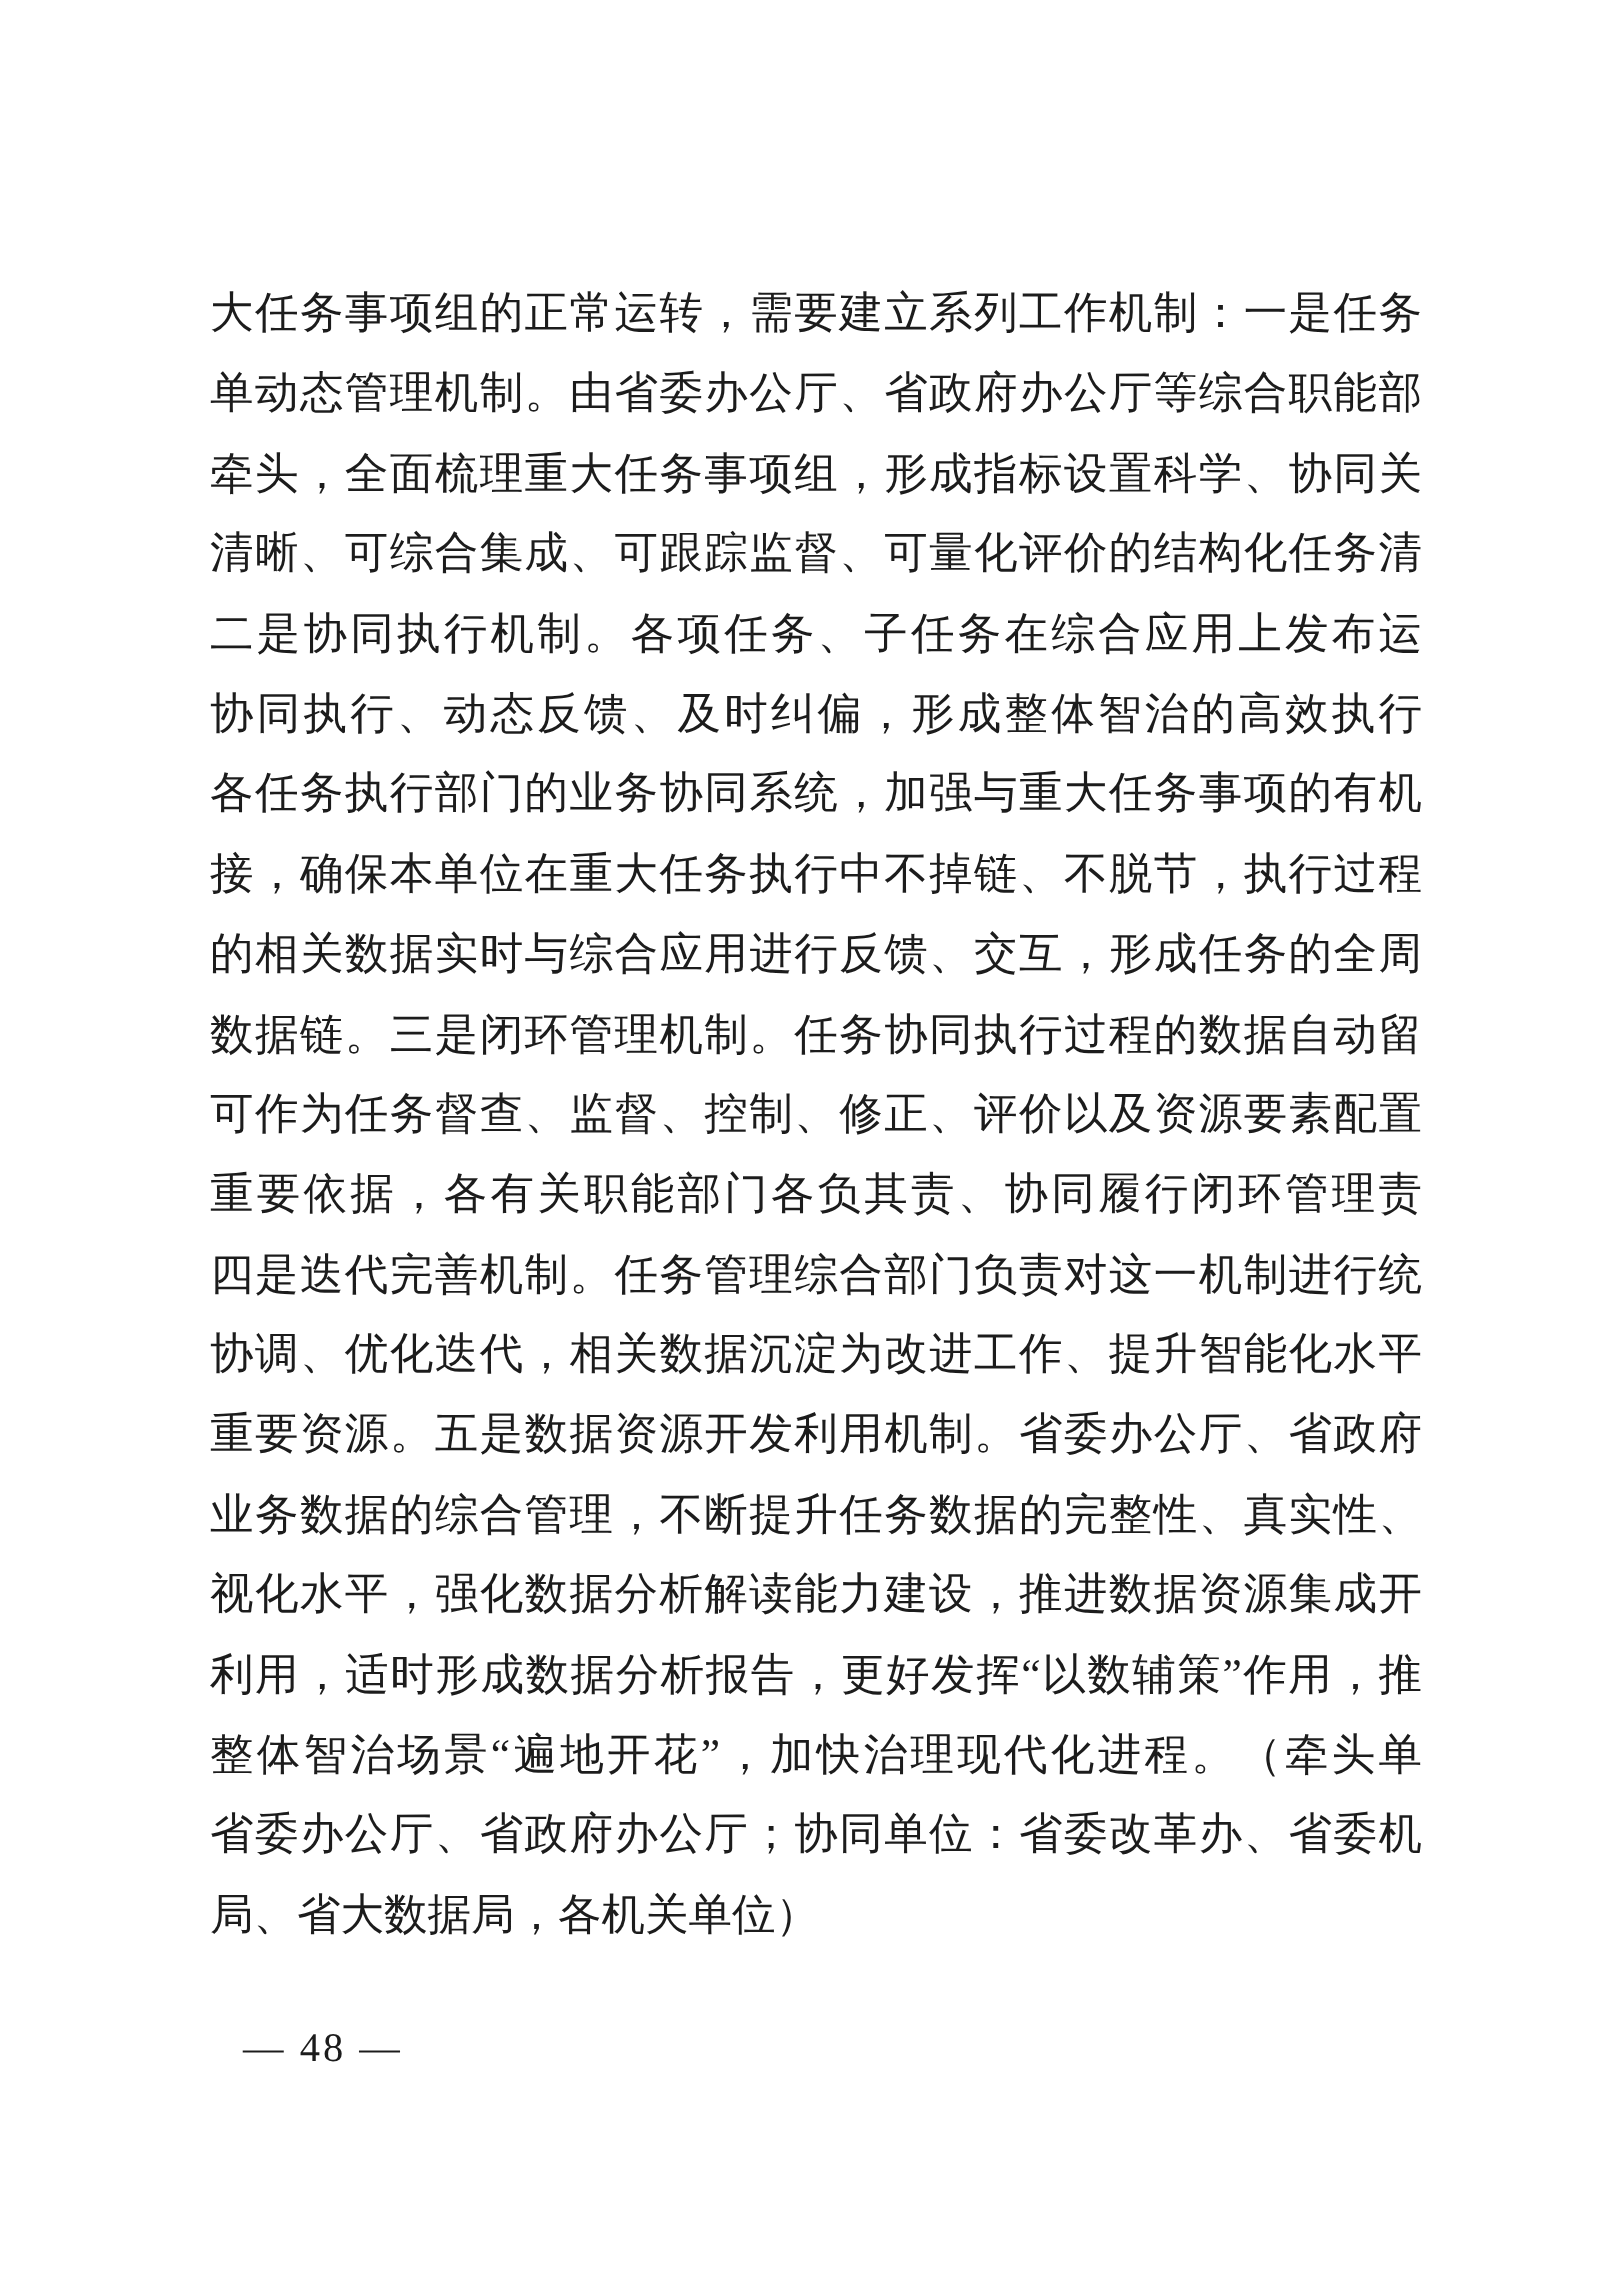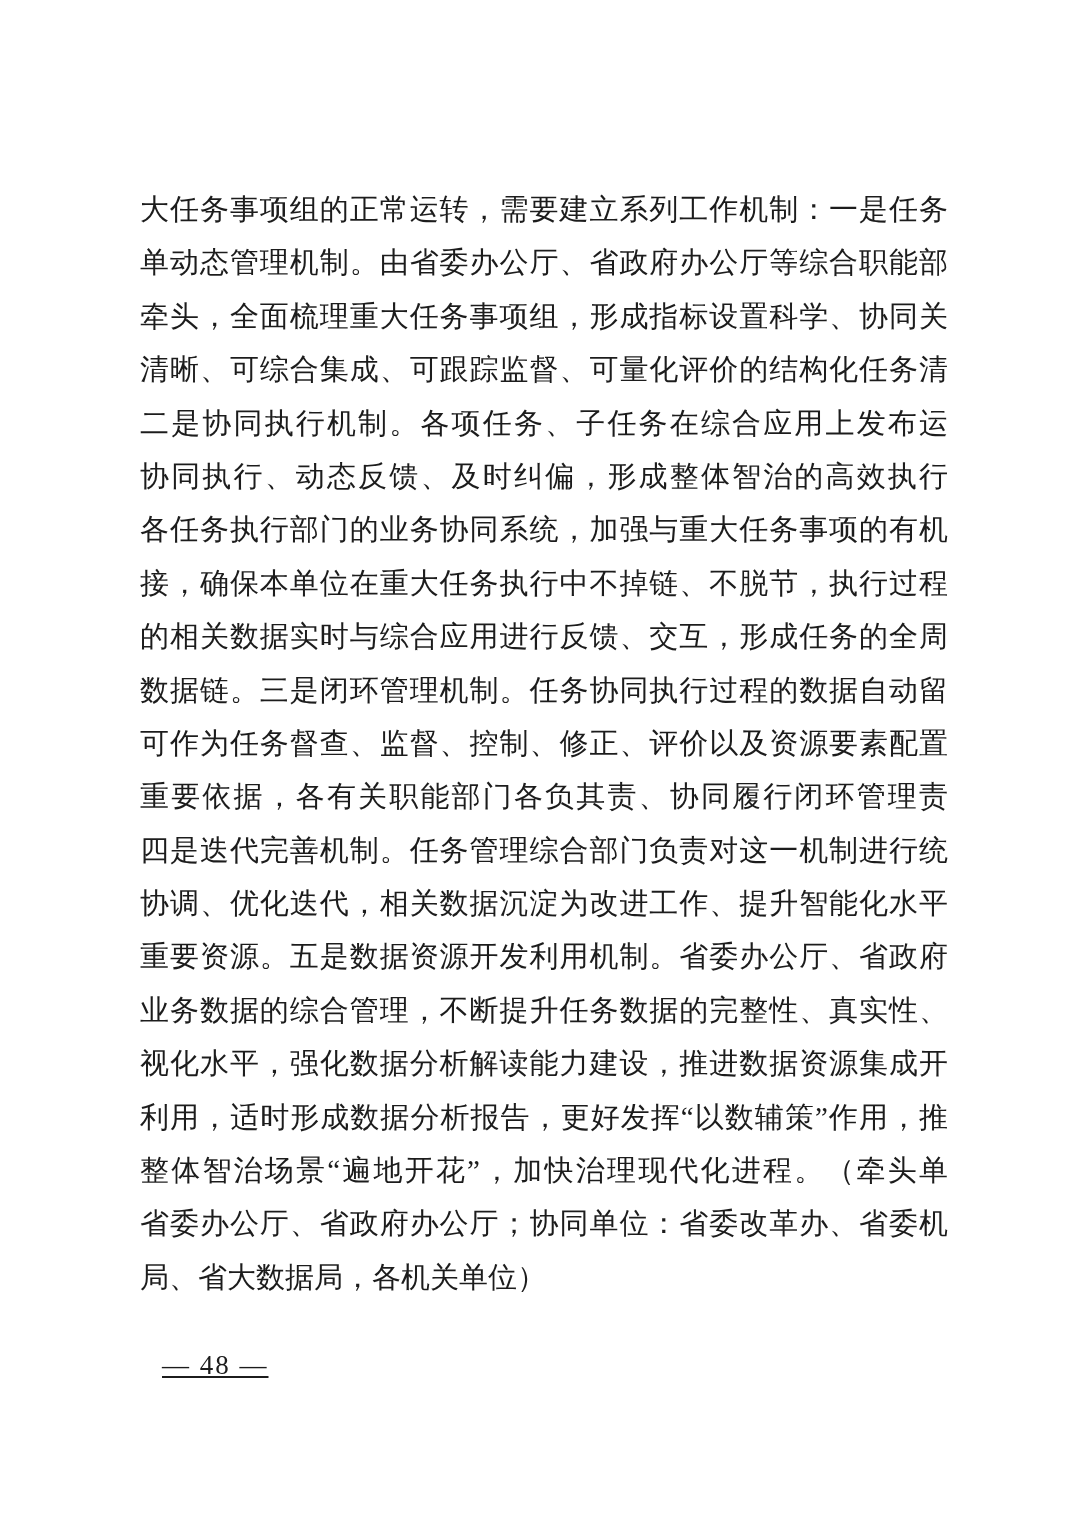--- a/index.html
+++ b/index.html
@@ -41,21 +41,20 @@
     text-align-last: left;
   }
   .page-number {
     position: absolute;
     left: 162px;
     top: 1348px;
     color: #1c1c1c;
     font-size: 27px;
     line-height: 34px;
     letter-spacing: 2px;
-    text-decoration: underline;
   }
 </style>
 </head>
 <body>
 
 <div class="page">
 
   <div class="body-text">
     <div class="text-line">大任务事项组的正常运转，需要建立系列工作机制：一是任务清</div>
     <div class="text-line">单动态管理机制。由省委办公厅、省政府办公厅等综合职能部门</div>

